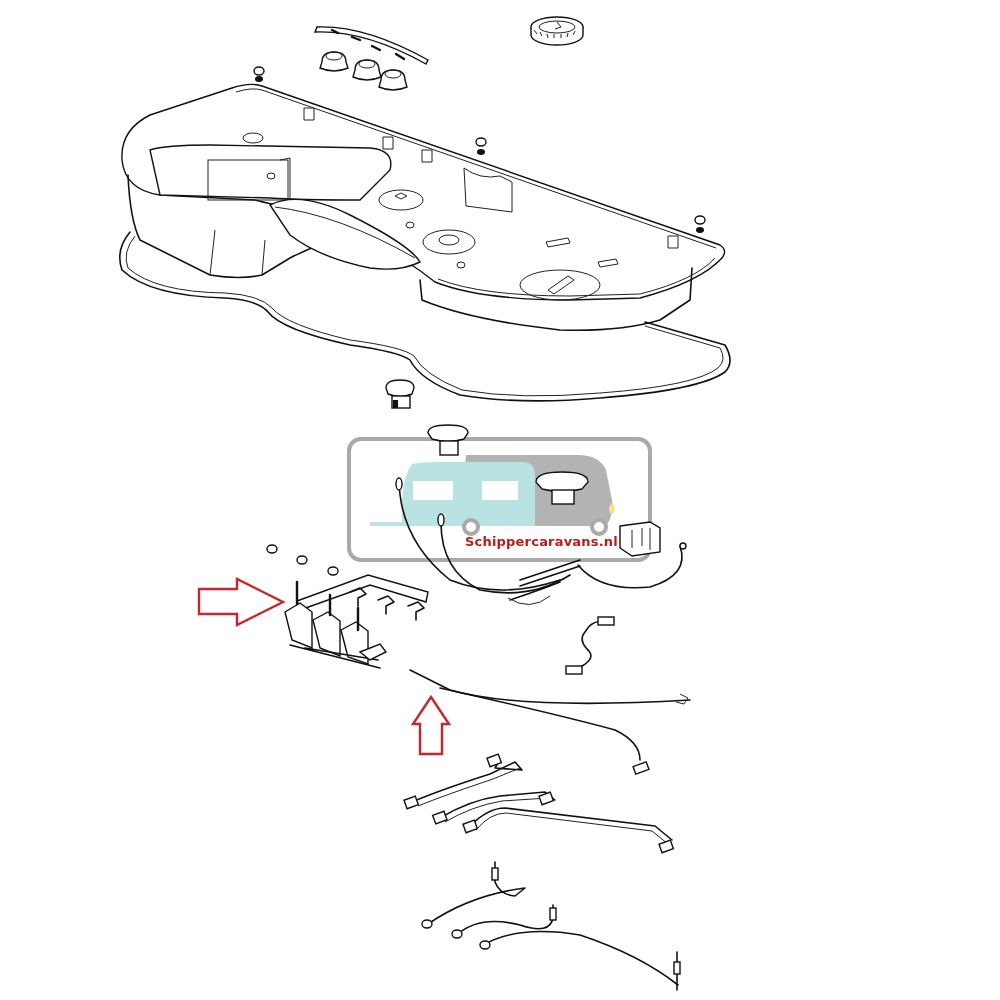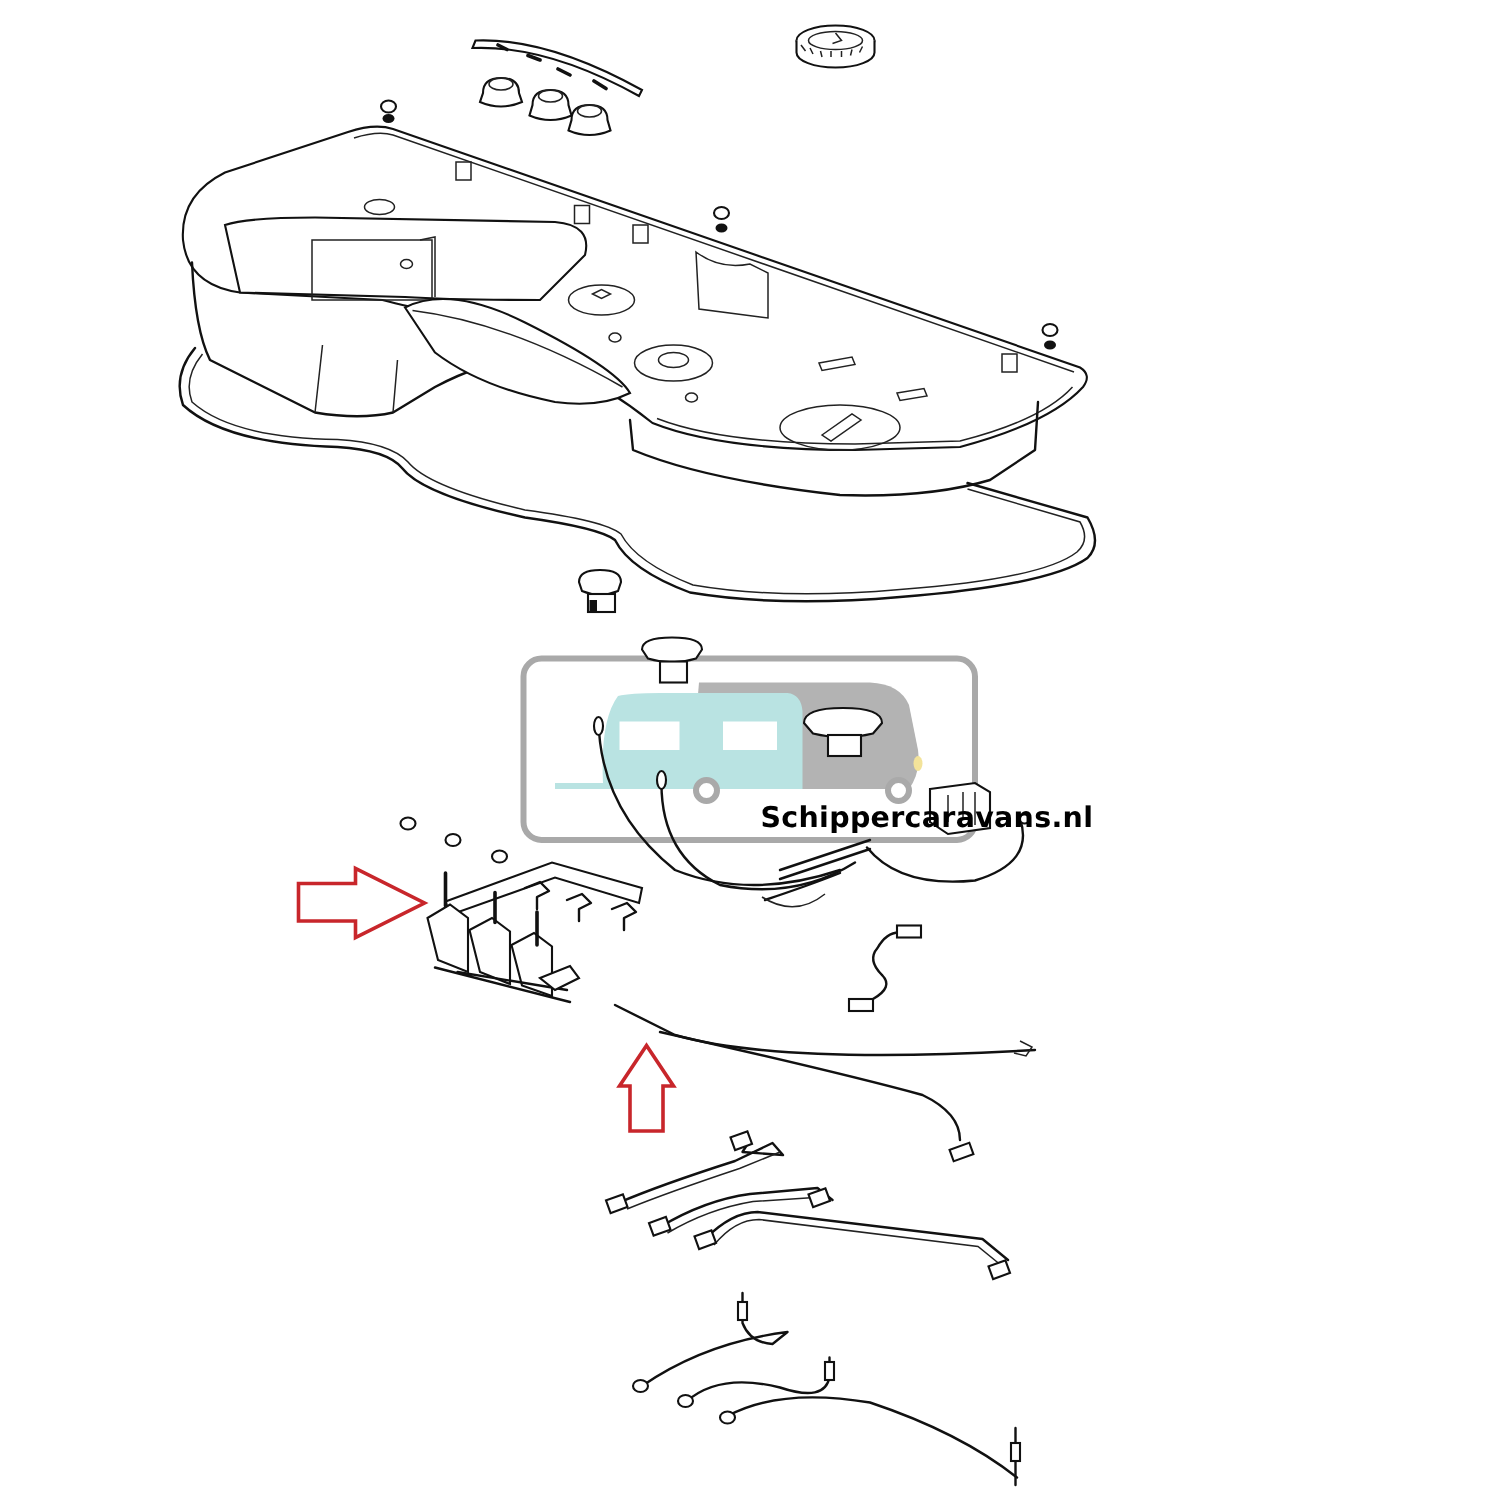--- a/index.html
+++ b/index.html
@@ -9,21 +9,21 @@
   .ln2{fill:none;stroke:#111;stroke-width:2.4;stroke-linecap:round;}
   .thin{fill:none;stroke:#222;stroke-width:1;}
   .fillw{fill:#fff;stroke:#111;stroke-width:1.4;}
   .arrow{fill:#fff;stroke:#c8262b;stroke-width:2.4;stroke-linejoin:miter;}
   .wm-frame{fill:rgba(255,255,255,0.35);stroke:#a9a9a9;stroke-width:4;}
   .wm-caravan{fill:#b9e3e2;}
   .wm-van{fill:#b3b3b3;}
   .wm-win{fill:#ffffff;}
   .wm-light{fill:#f3e39a;}
   .wm-wheel{fill:#fff;stroke:#a9a9a9;stroke-width:4;}
-  .wm-text{position:absolute;left:507px;top:534px;font-family:"DejaVu Sans",sans-serif;font-weight:bold;font-size:19px;color:#000000;letter-spacing:0.2px;}
+  .wm-text{position:absolute;left:465px;top:534px;font-family:"DejaVu Sans",sans-serif;font-weight:bold;font-size:13px;color:#b91c1c;letter-spacing:0.2px;}
 </style>
 </head>
 <body>
 
 <svg class="diagram" viewBox="0 0 1000 1000" xmlns="http://www.w3.org/2000/svg">
 
   <g>
     <ellipse cx="557" cy="27" rx="26" ry="10" class="fillw"></ellipse>
     <path d="M531 27 v8 a26 10 0 0 0 52 0 v-8" class="fillw"></path>
     <ellipse cx="557" cy="27" rx="18" ry="6" class="thin"></ellipse>

